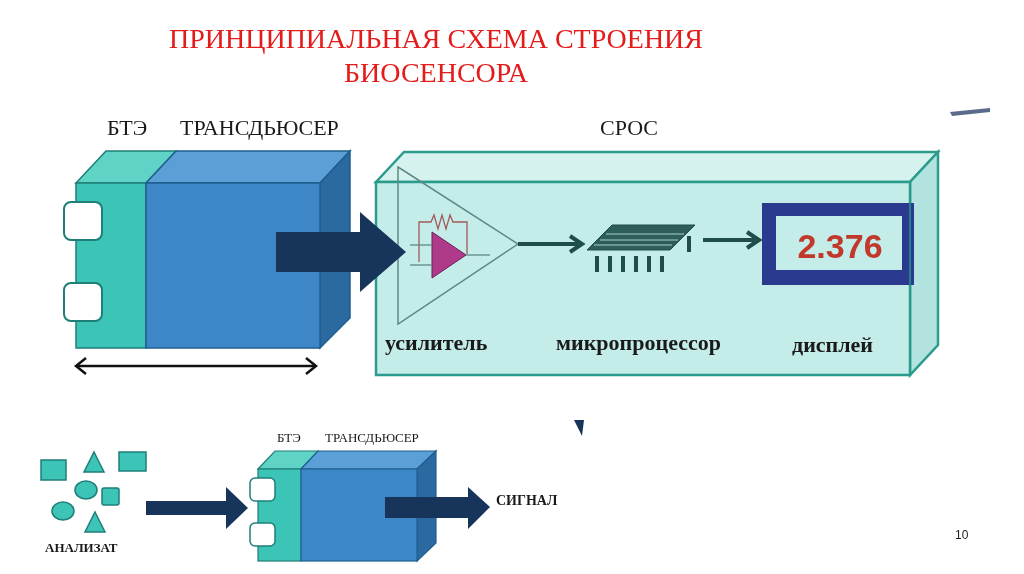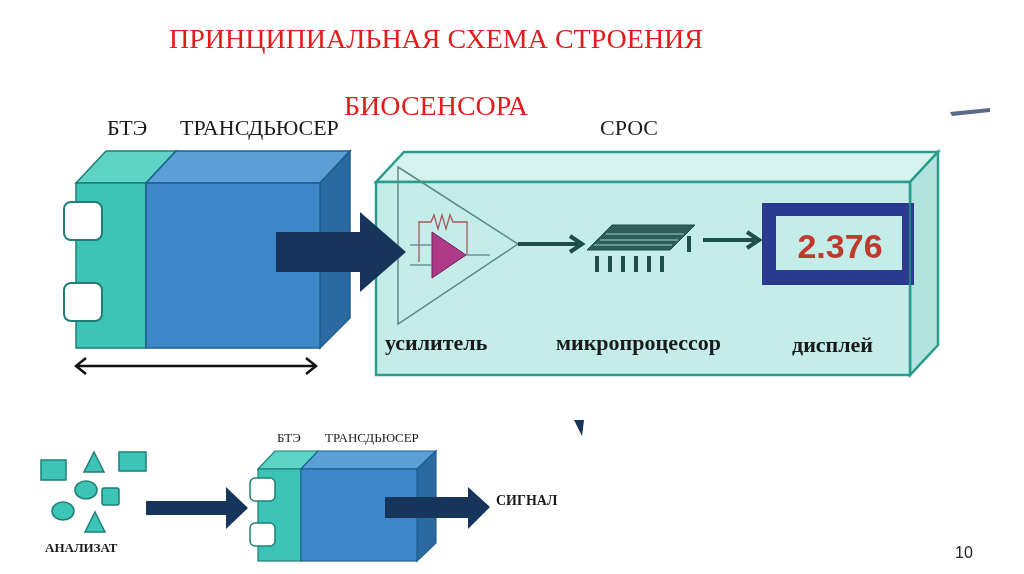--- a/index.html
+++ b/index.html
@@ -1,22 +1,22 @@
 <!DOCTYPE html>
 <html><head>
 <meta charset="utf-8">
 <style>
   html,body{margin:0;padding:0;background:#ffffff;}
   body{width:1024px;height:574px;position:relative;overflow:hidden;font-family:"Liberation Serif",serif;}
   .title{position:absolute;left:0;width:872px;text-align:center;color:#e41b1b;font-size:28px;line-height:34px;font-family:"Liberation Serif",serif;}
   .t1{top:22px;}
-  .t2{top:56px;margin-top:33px;}
+  .t2{top:56px;}
   svg{position:absolute;left:0;top:0;}
   .lbl{font-family:"Liberation Serif",serif;fill:#1a1a1a;}
-  .page-num{position:absolute;left:955px;top:544px;font-family:"Liberation Sans",sans-serif;font-size:16px;color:#222;}
+  .page-num{position:absolute;left:955px;top:528px;font-family:"Liberation Sans",sans-serif;font-size:12px;color:#222;}
 </style>
 </head>
 <body>
 
 <div class="title t1">ПРИНЦИПИАЛЬНАЯ СХЕМА СТРОЕНИЯ</div>
 <div class="title t2">БИОСЕНСОРА</div>
 
 <svg width="1024" height="574" viewBox="0 0 1024 574">
 
   <path d="M950 112 L990 108 L990 112 L952 116 Z" fill="#5a6a8a"></path>

